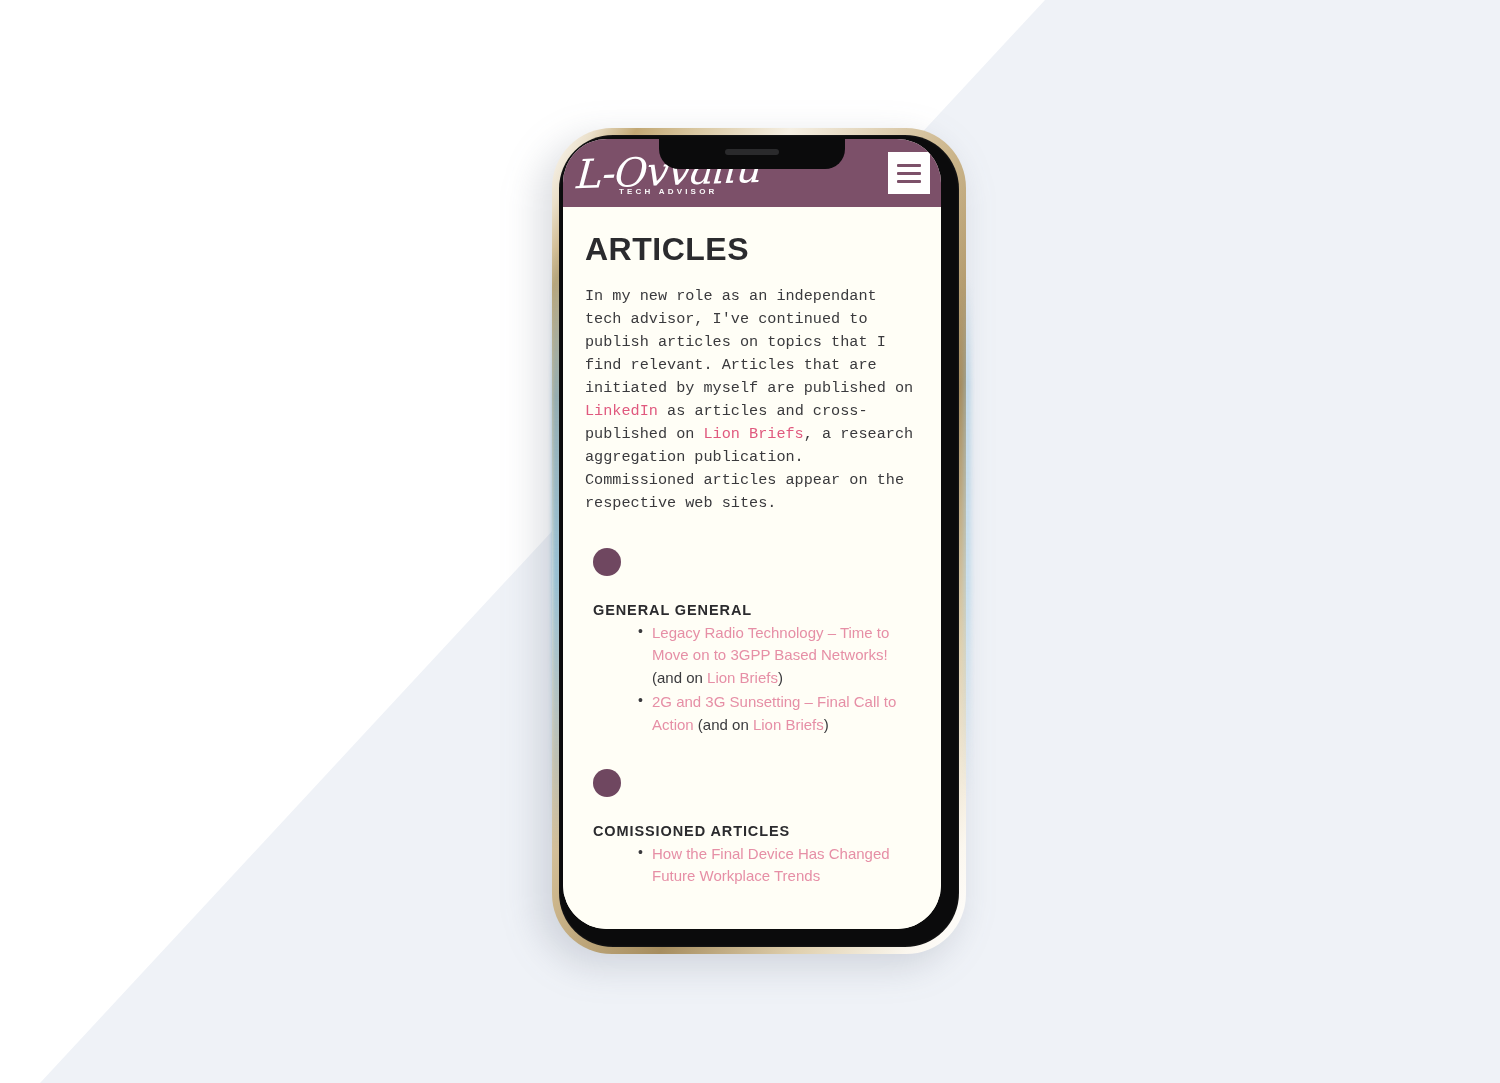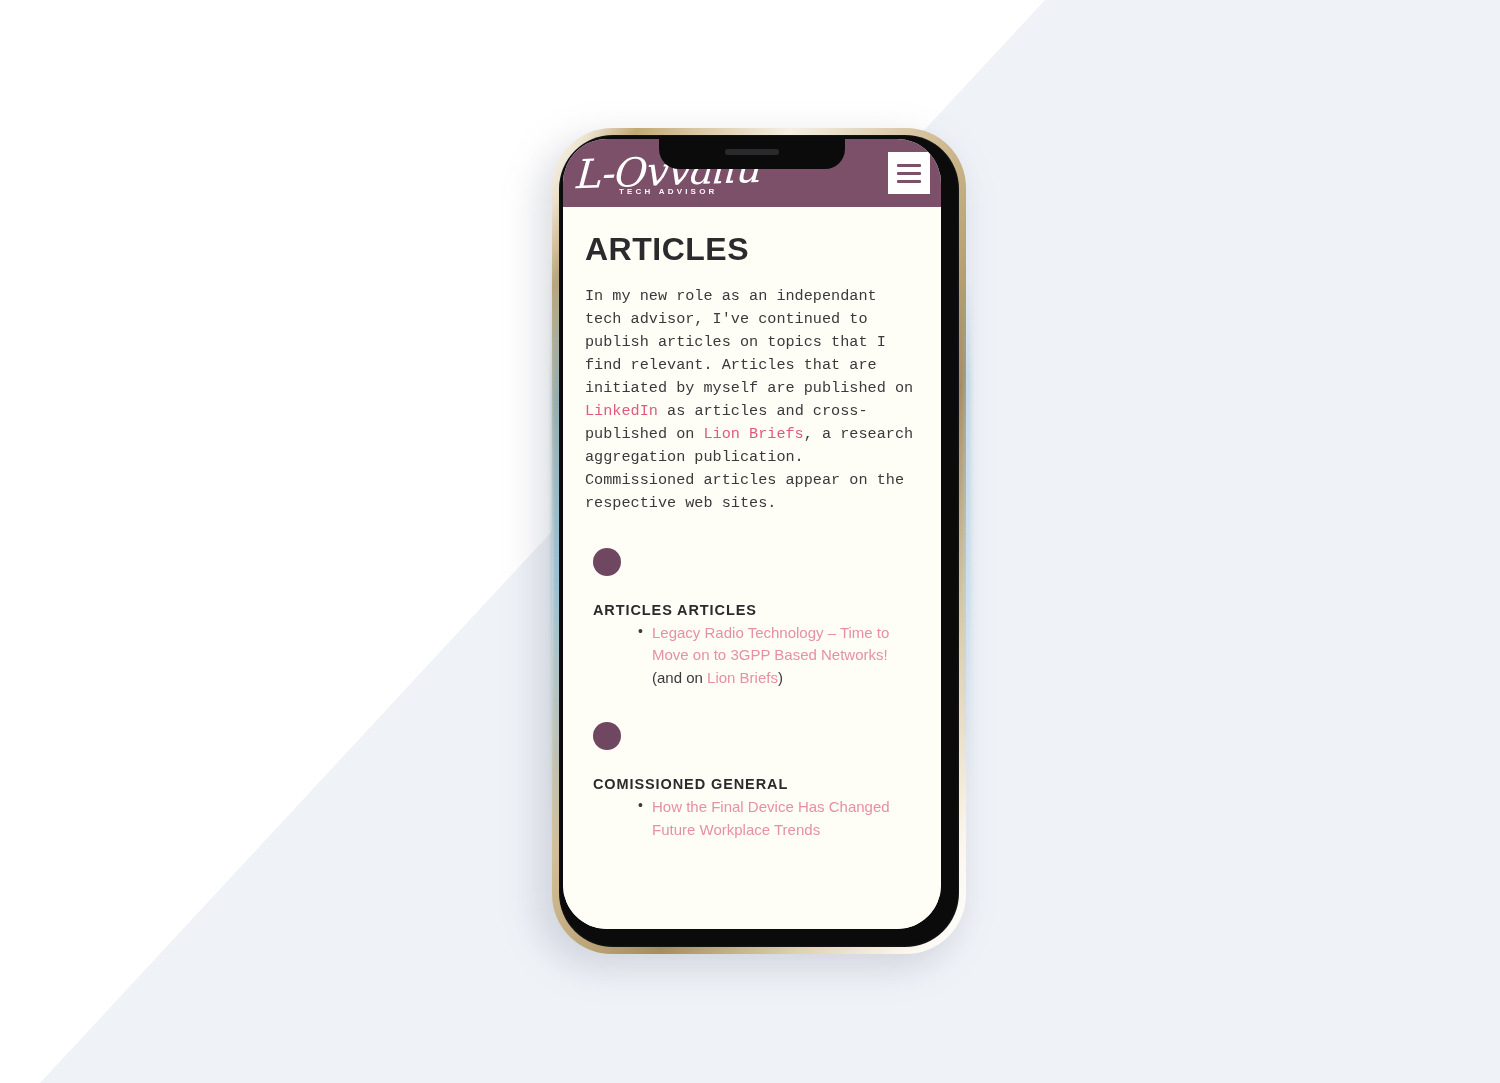--- a/index.html
+++ b/index.html
@@ -329,31 +329,34 @@
       <main class="page-body">
 
         <h1 class="page-title">ARTICLES</h1>
 
         <p class="intro">
           <span>In my new role as an independant tech advisor, I've continued to publish articles on topics that I find relevant. Articles that are initiated by myself are published on </span><a class="lnk" href="#">LinkedIn</a><span> as articles and cross-published on </span><a class="lnk" href="#">Lion Briefs</a><span>, a research aggregation publication. Commissioned articles appear on the respective web sites.</span>
         </p>
 
         <div class="dot"></div>
 
-        <h3 class="section-heading">ARTICLES ARTICLES</h3>
+        <h3 class="section-heading">GENERAL GENERAL</h3>
 
         <ul class="article-list">
           <li>
             <a class="lnk-soft" href="#">Legacy Radio Technology – Time to Move on to 3GPP Based Networks!</a><span> (and on </span><a class="lnk-soft" href="#">Lion Briefs</a><span>)</span>
           </li>
+          <li>
+            <a class="lnk-soft" href="#">2G and 3G Sunsetting – Final Call to Action</a><span> (and on </span><a class="lnk-soft" href="#">Lion Briefs</a><span>)</span>
+          </li>
         </ul>
 
         <div class="dot"></div>
 
-        <h3 class="section-heading">COMISSIONED GENERAL</h3>
+        <h3 class="section-heading">COMISSIONED ARTICLES</h3>
 
         <ul class="article-list">
           <li>
             <a class="lnk-soft" href="#">How the Final Device Has Changed Future Workplace Trends</a>
           </li>
         </ul>
 
       </main>
 
     </div>

